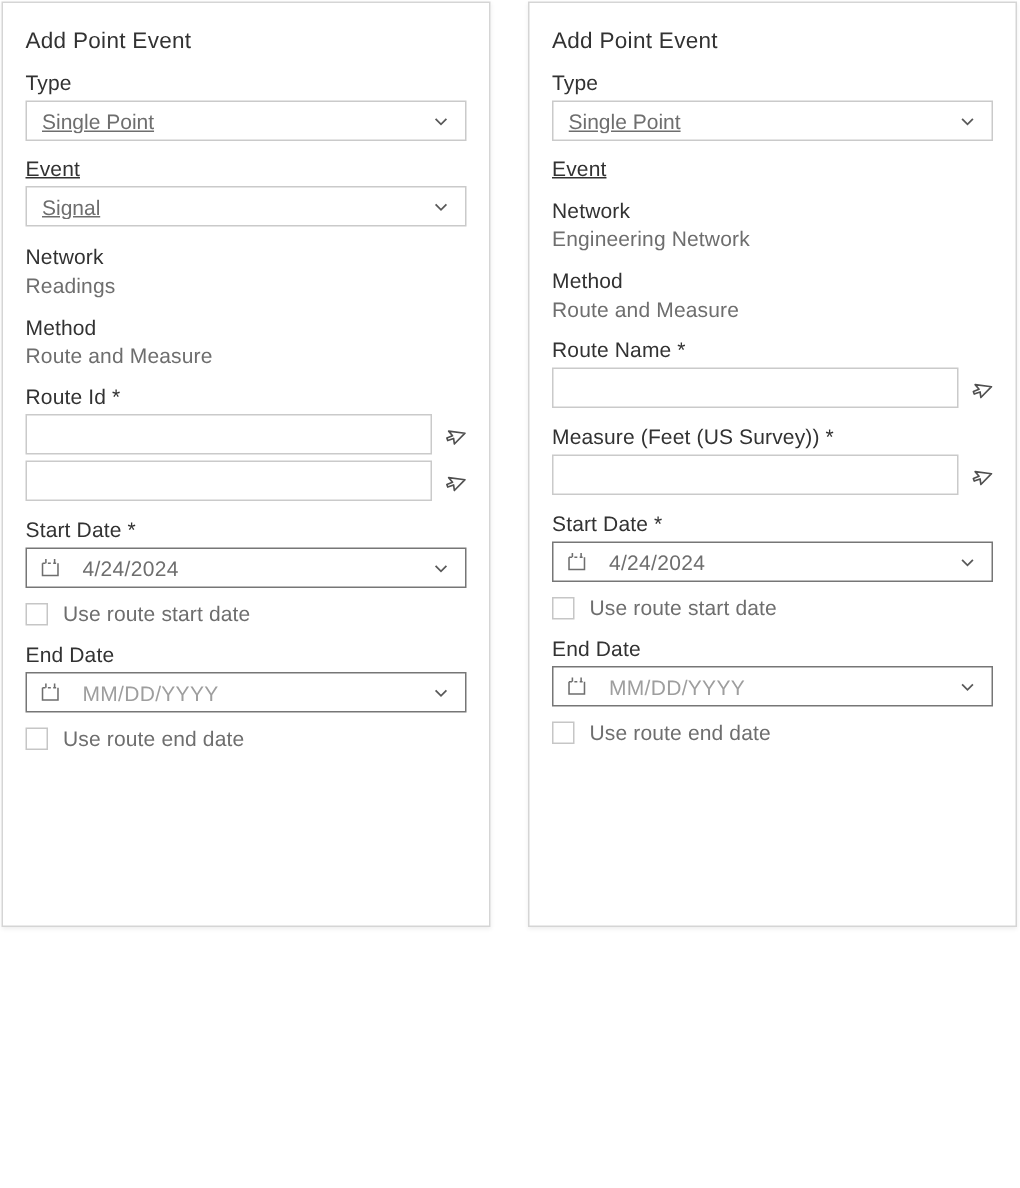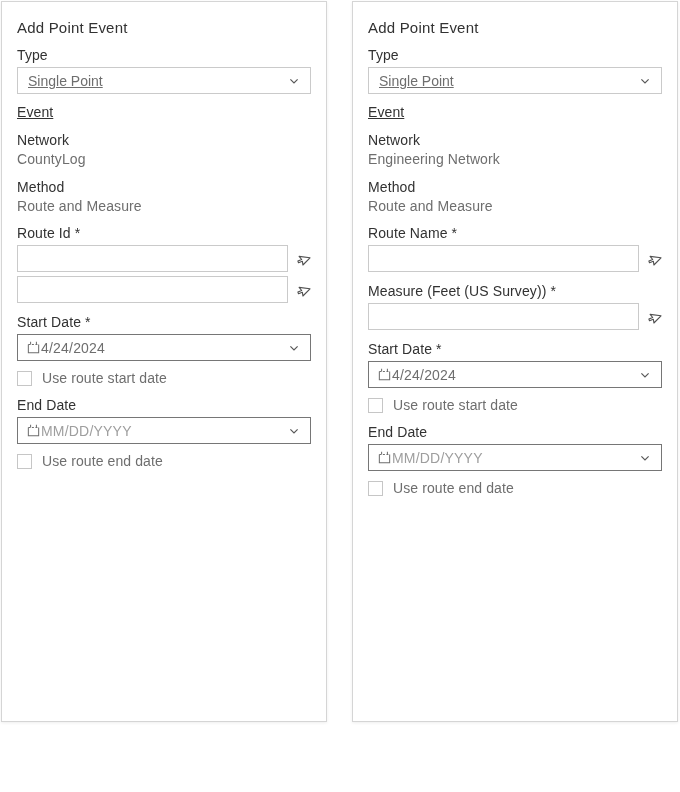--- a/index.html
+++ b/index.html
@@ -7,21 +7,21 @@
     width: 680px; height: 792px;
     background: #ffffff;
     font-family: "Liberation Sans", sans-serif;
     position: relative;
     overflow: hidden;
   }
   .panel {
     position: absolute;
     top: 1px;
     width: 326px;
-    height: 721px;
+    height: 617px;
     background: #ffffff;
     border: 1px solid #d5d5d5;
     box-shadow: 0 1px 3px rgba(0,0,0,0.07);
     padding: 0 15px;
   }
   .panel-left  { left: 1px; }
   .panel-right { left: 352px; }
 
   .title {
     margin-top: 17px;
@@ -91,21 +91,21 @@
     flex: 0 0 auto;
   }
   .datefield {
     margin-top: 4px;
     height: 27px;
     border: 1px solid #767676;
     background: #fff;
     display: flex;
     align-items: center;
     padding: 0 9px 0 8px;
-    gap: 0;
+    gap: 14px;
     cursor: pointer;
   }
   .date-text {
     font-size: 14px;
     color: #6e6e6e;
     letter-spacing: 0.2px;
   }
   .date-text.placeholder { color: #9e9e9e; }
   .datefield .chev { margin-left: auto; flex: 0 0 auto; display: flex; }
 
@@ -139,23 +139,31 @@
   <div class="select">
     <span class="sel-text">Single Point</span>
     <span>
       <svg width="14" height="14" viewBox="0 0 14 14">
           <path d="M3.4 5.3 L7 8.9 L10.6 5.3" fill="none" stroke="#595959" stroke-width="1.2"></path>
         </svg>
     </span>
   </div>
 
   <div class="lbl mt-sec">Event</div>
+  <div class="select">
+    <span class="sel-text">Signal</span>
+    <span>
+      <svg width="14" height="14" viewBox="0 0 14 14">
+          <path d="M3.4 5.3 L7 8.9 L10.6 5.3" fill="none" stroke="#595959" stroke-width="1.2"></path>
+        </svg>
+    </span>
+  </div>
 
   <div class="lbl mt-group">Network</div>
-  <div class="val mt-val">CountyLog</div>
+  <div class="val mt-val">Readings</div>
 
   <div class="lbl mt-group">Method</div>
   <div class="val mt-val">Route and Measure</div>
 
   <div class="lbl mt-label">Route Id *</div>
   <div class="input-row">
     <input class="text-input" value="" style="">
     <span class="picker-btn">
       <svg width="17" height="17" viewBox="0 0 17 17">
           <path d="M16 7.8 L8.9 15 L8.4 11.3 L4.5 12.7 L3.9 11 L7.7 9.5 L5.1 6.4 Z" fill="#ffffff" stroke="#4f4f4f" stroke-width="1.1" stroke-linejoin="round"></path>

